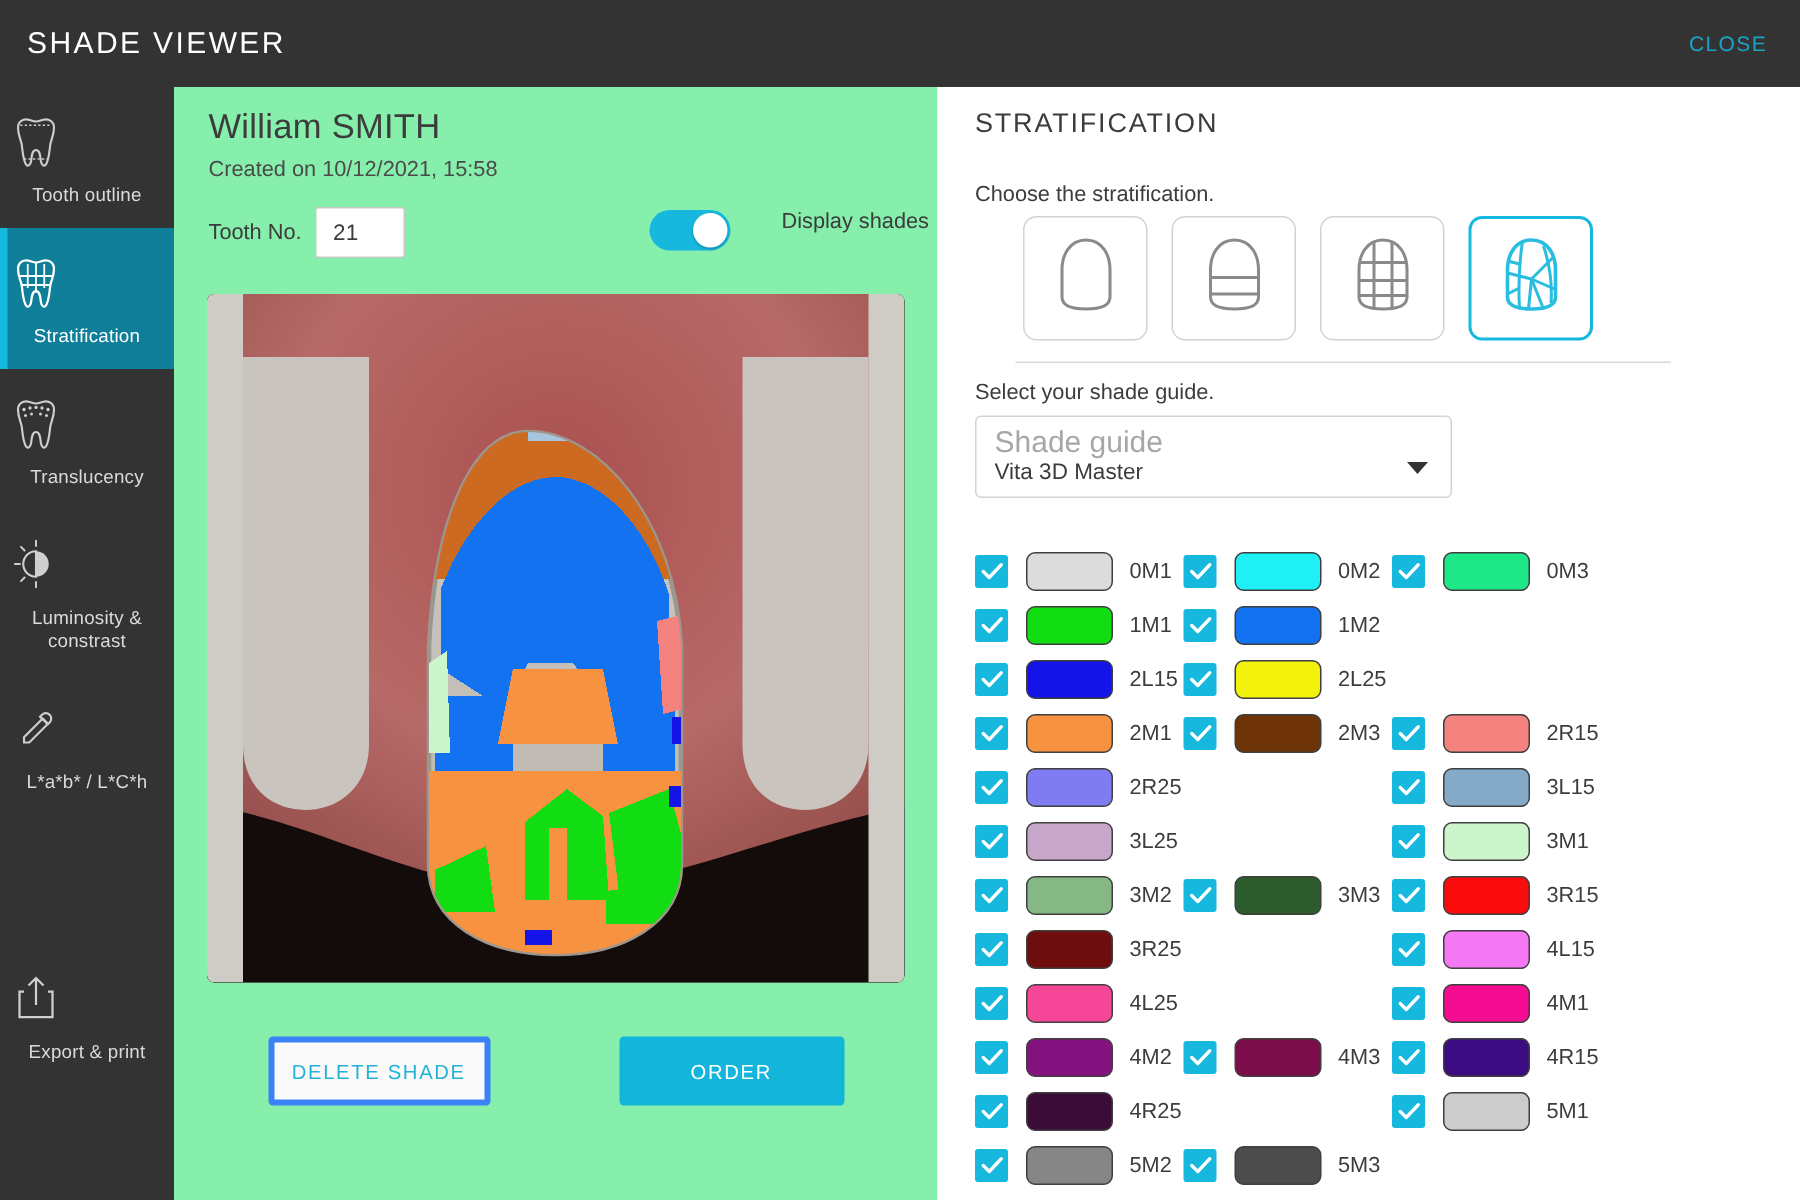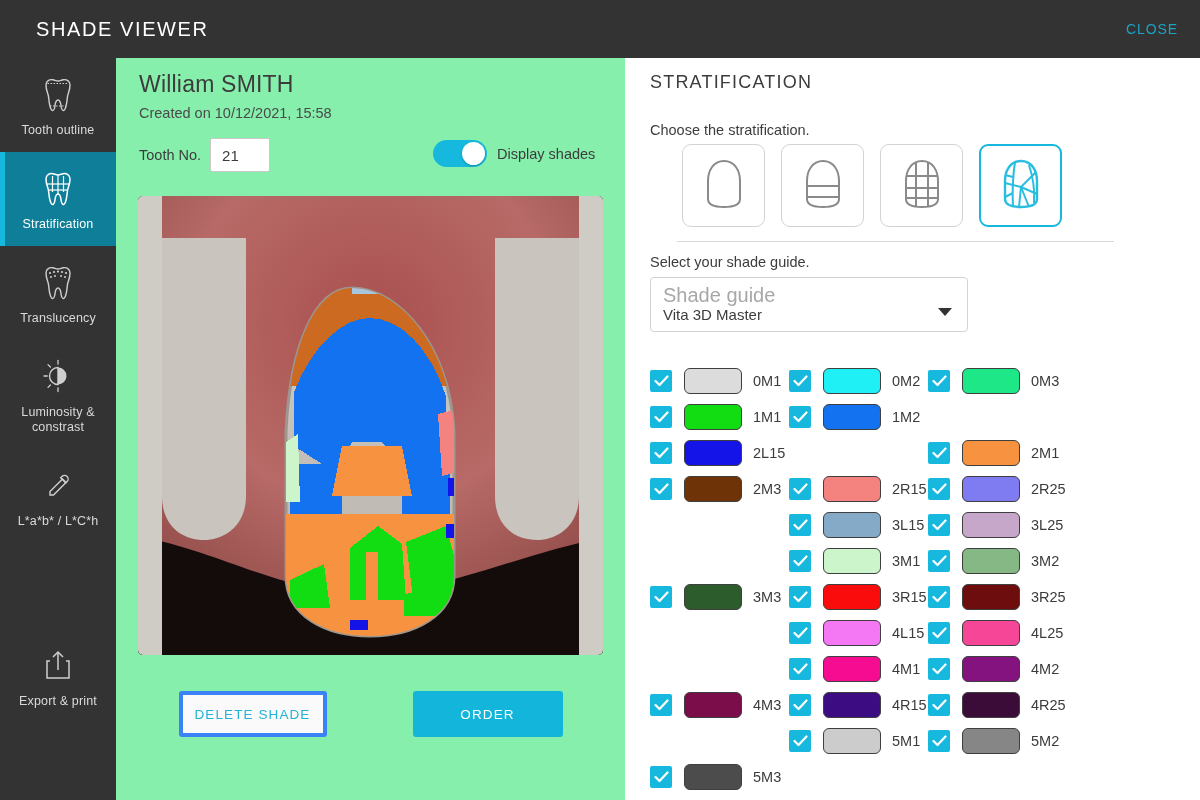--- a/index.html
+++ b/index.html
@@ -12,21 +12,21 @@
   .app { position: relative; width: 1200px; height: 800px; }
 
   
   .header {
     position: absolute; left: 0; top: 0;
     width: 1200px; height: 58px;
     background: #333333;
     display: flex; align-items: center;
   }
   .header-title {
-    margin-left: 36px;
+    margin-left: 18px;
     color: #ffffff;
     font-size: 20px;
     letter-spacing: 1.6px;
     font-weight: 400;
   }
   .header-close {
     position: absolute; right: 22px; top: 50%;
     transform: translateY(-50%);
     color: #1ba2c4;
     font-size: 14px;
@@ -38,21 +38,21 @@
   .sidebar {
     position: absolute; left: 0; top: 58px;
     width: 116px; height: 742px;
     background: #333333;
   }
   .side-item {
     position: relative;
     width: 116px;
     padding: 16px 4px 14px 4px;
     display: flex; flex-direction: column;
-    align-items: center; justify-content: flex-start;
+    justify-content: flex-start;
     cursor: pointer;
   }
   .side-item.active { background: #0f7f99; }
   .side-item.active::before {
     content: ""; position: absolute; left: 0; top: 0;
     width: 5px; height: 100%; background: #16b8de;
   }
   .side-icon {
     width: 40px; height: 40px;
     display: flex; align-items: center; justify-content: center;
@@ -90,21 +90,21 @@
   .tooth-input {
     width: 60px; height: 34px;
     border: 1px solid #c9c9c9; background: #ffffff;
     border-radius: 2px;
     font-family: "Liberation Sans", sans-serif;
     font-size: 15px; color: #3c3c3c;
     padding-left: 11px;
   }
   .toggle-row {
     position: absolute; left: 317px; top: 82px;
-    display: flex; align-items: center;
+    display: flex; align-items: flex-start; gap: 24px;
   }
   .toggle {
     width: 54px; height: 27px; border-radius: 14px;
     background: #16b8de; position: relative; cursor: pointer;
     flex: none;
   }
   .toggle .knob {
     position: absolute; right: 2px; top: 2px;
     width: 23px; height: 23px; border-radius: 50%;
     background: #ffffff;
@@ -534,20 +534,29 @@
         <div class="shade-cell empty"></div>
         <div class="shade-cell">
           <div class="chk">
             <svg width="15" height="12" viewBox="0 0 15 12">
               <path d="M1.5 6 L5.5 10 L13.5 1.5" fill="none" stroke="#ffffff" stroke-width="2.2" stroke-linecap="round" stroke-linejoin="round"></path>
             </svg>
           </div>
           <div class="swatch" style="background: rgb(20, 20, 232);"></div>
           <div class="shade-name">2L15</div>
         </div>
+        <div class="shade-cell">
+          <div class="chk">
+            <svg width="15" height="12" viewBox="0 0 15 12">
+              <path d="M1.5 6 L5.5 10 L13.5 1.5" fill="none" stroke="#ffffff" stroke-width="2.2" stroke-linecap="round" stroke-linejoin="round"></path>
+            </svg>
+          </div>
+          <div class="swatch" style="background: rgb(242, 242, 12);"></div>
+          <div class="shade-name">2L25</div>
+        </div>
         <div class="shade-cell empty"></div>
         <div class="shade-cell">
           <div class="chk">
             <svg width="15" height="12" viewBox="0 0 15 12">
               <path d="M1.5 6 L5.5 10 L13.5 1.5" fill="none" stroke="#ffffff" stroke-width="2.2" stroke-linecap="round" stroke-linejoin="round"></path>
             </svg>
           </div>
           <div class="swatch" style="background: rgb(247, 147, 64);"></div>
           <div class="shade-name">2M1</div>
         </div>

